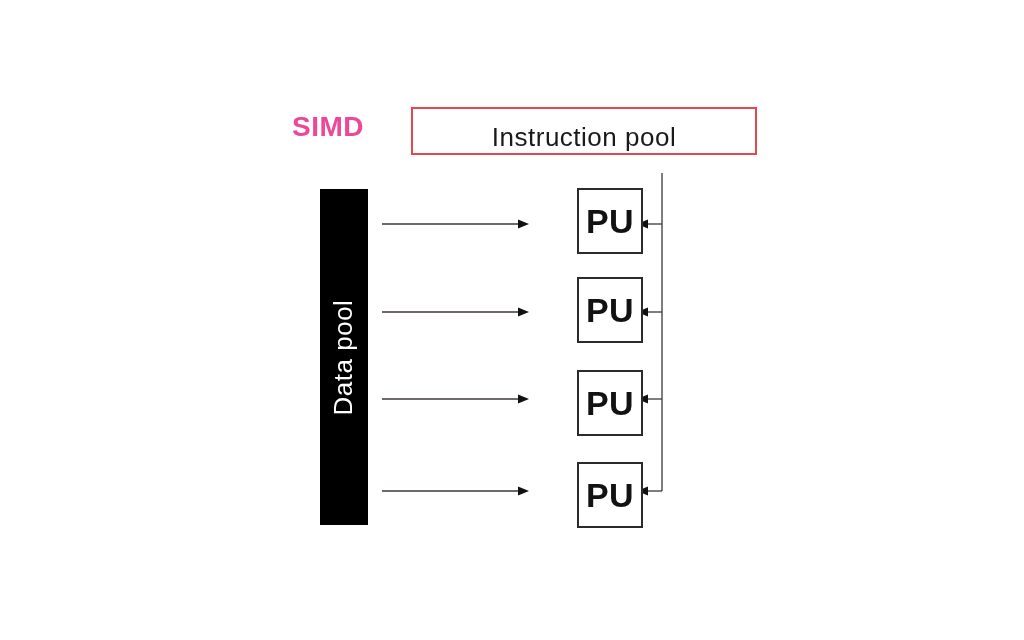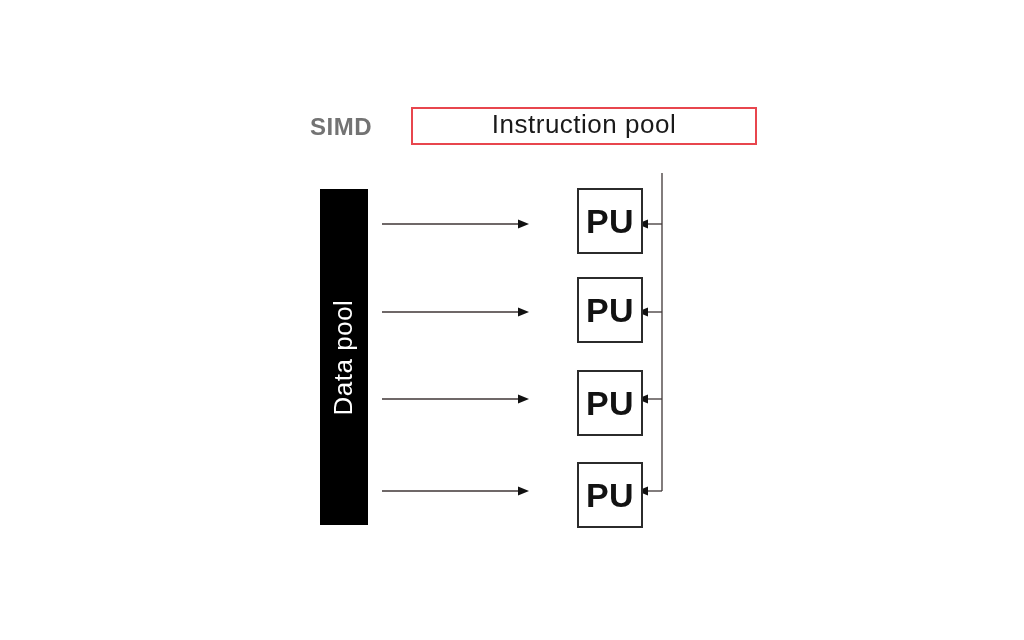--- a/index.html
+++ b/index.html
@@ -27,38 +27,38 @@
     stroke: var(--connector, #3f3636);
     stroke-width: 1.3;
     fill: none;
   }
   .arrow-head {
     fill: var(--arrowhead, #111111);
     stroke: none;
   }
   .simd-title {
     position: absolute;
-    left: 310px;
+    left: 292px;
     top: 113px;
-    font-size: 24px;
+    font-size: 28px;
     font-weight: 700;
     letter-spacing: 0.5px;
-    color: #737373;
+    color: #ec4899;
     line-height: 28px;
   }
   .instr-box {
     position: absolute;
     left: 411px;
     top: 107px;
     width: 346px;
-    height: 38px;
+    height: 48px;
     border: 2px solid var(--instruction-pool-border, #e8464e);
     box-sizing: border-box;
     display: flex;
-    align-items: flex-start;
+    align-items: flex-end;
     justify-content: center;
   }
   .instr-box span {
     font-size: 26px;
     font-weight: 400;
     color: #1a1a1a;
     letter-spacing: 0.5px;
   }
   .data-bar {
     position: absolute;

